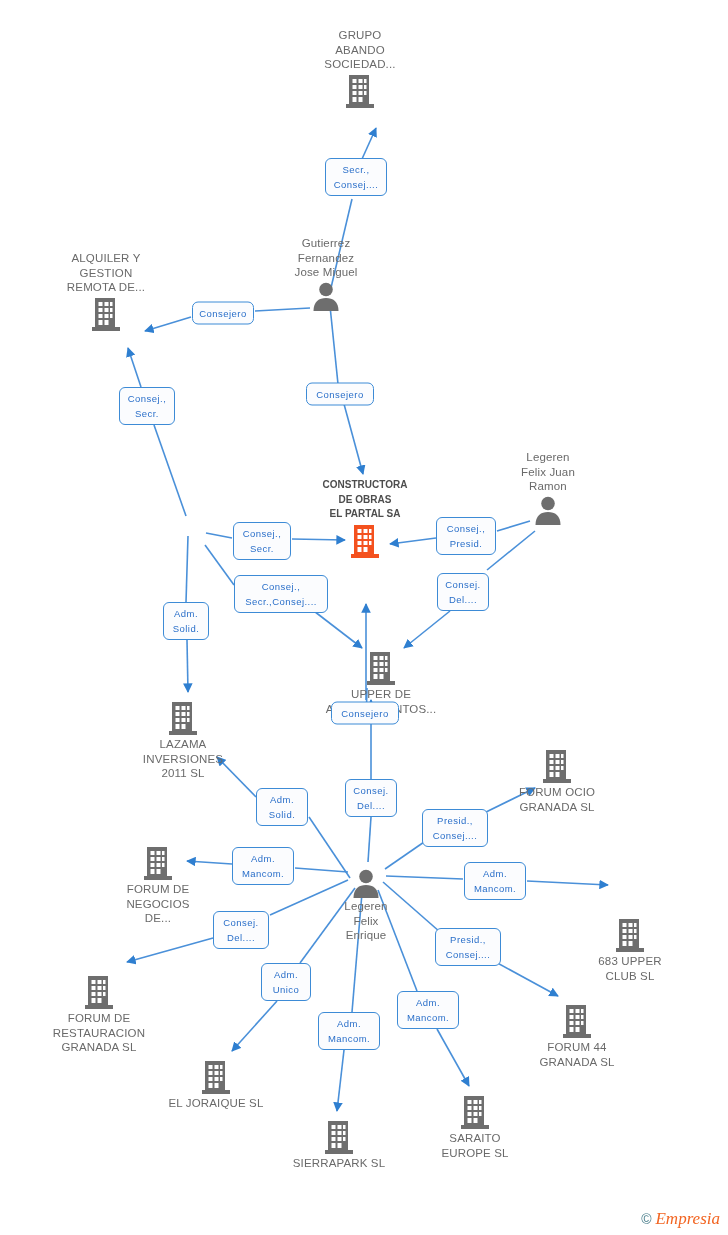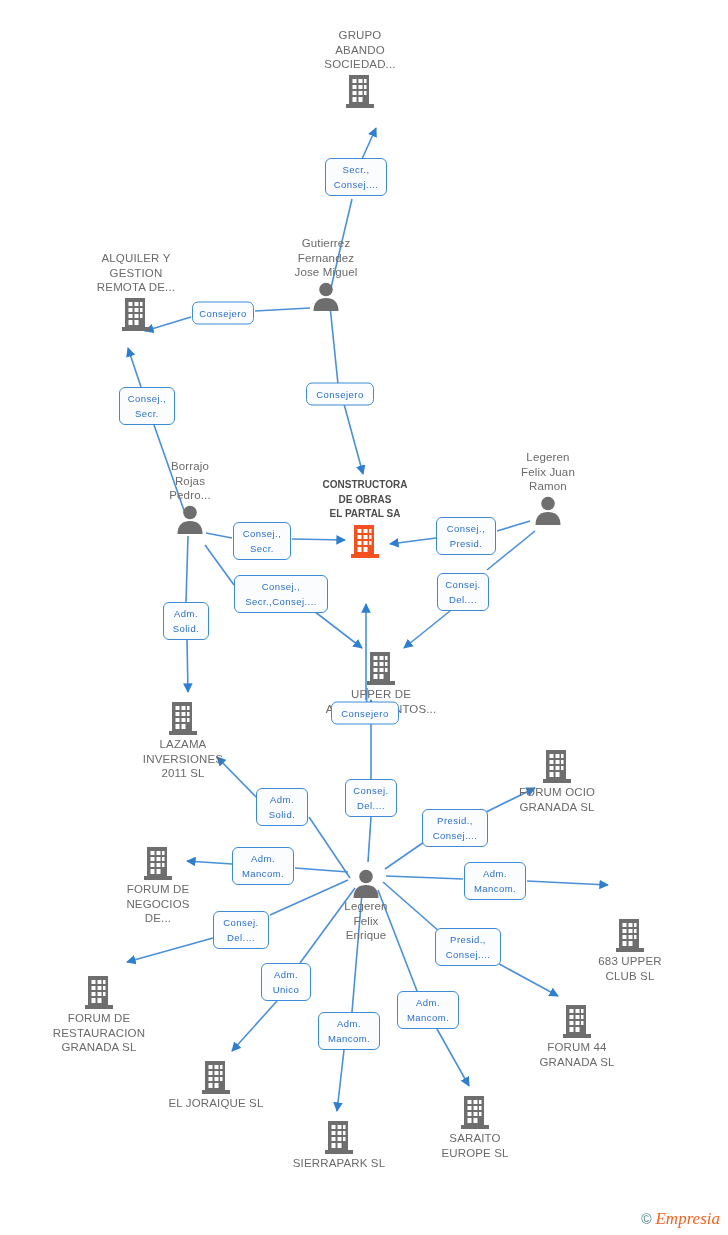--- a/index.html
+++ b/index.html
@@ -198,21 +198,21 @@
           <rect x="8.5" y="24" width="4" height="5"></rect>
             <rect x="14.5" y="24" width="4" height="5"></rect>
         </g>
       </svg>
     </span>
     <span class="caption">GRUPO
 ABANDO
 SOCIEDAD...</span>
   </div>
 
-  <div class="node company caption-above" style="left:136px; top:251px;justify-content:center;">
+  <div class="node company caption-above" style="left:106px; top:251px;justify-content:center;">
     <span class="glyph">
       <svg width="32" height="36" viewBox="0 0 32 36" xmlns="http://www.w3.org/2000/svg">
         <rect x="5" y="2" width="20" height="29" fill="#6e6e6e"></rect>
         <rect x="2" y="31" width="28" height="4" fill="#6e6e6e"></rect>
         <g fill="#ffffff">
           <rect x="8.5" y="6" width="4" height="4"></rect>
             <rect x="14.5" y="6" width="4" height="4"></rect>
             <rect x="20" y="6" width="2.5" height="4"></rect>
           <rect x="8.5" y="12" width="4" height="4"></rect>
             <rect x="14.5" y="12" width="4" height="4"></rect>
@@ -235,31 +235,20 @@
       <svg width="30" height="30" viewBox="0 0 30 30" xmlns="http://www.w3.org/2000/svg">
         <circle cx="15" cy="8.5" r="6.8" fill="#6e6e6e"></circle>
         <path d="M 2.5 30 C 2.5 20.5 8 17 15 17 C 22 17 27.5 20.5 27.5 30 Z" fill="#6e6e6e"></path>
       </svg>
     </span>
     <span class="caption">Gutierrez
 Fernandez
 Jose Miguel</span>
   </div>
 
-  <div class="node person caption-above" style="left:190px; top:459px;">
-    <span class="glyph">
-      <svg width="30" height="30" viewBox="0 0 30 30" xmlns="http://www.w3.org/2000/svg">
-        <circle cx="15" cy="8.5" r="6.8" fill="#6e6e6e"></circle>
-        <path d="M 2.5 30 C 2.5 20.5 8 17 15 17 C 22 17 27.5 20.5 27.5 30 Z" fill="#6e6e6e"></path>
-      </svg>
-    </span>
-    <span class="caption">Borrajo
-Rojas
-Pedro...</span>
-  </div>
 
   <div class="node focus caption-above" style="left:365px; top:478px;">
     <span class="glyph">
       <svg width="32" height="36" viewBox="0 0 32 36" xmlns="http://www.w3.org/2000/svg">
         <rect x="5" y="2" width="20" height="29" fill="#f4511e"></rect>
         <rect x="2" y="31" width="28" height="4" fill="#f4511e"></rect>
         <g fill="#ffffff">
           <rect x="8.5" y="6" width="4" height="4"></rect>
             <rect x="14.5" y="6" width="4" height="4"></rect>
             <rect x="20" y="6" width="2.5" height="4"></rect>

